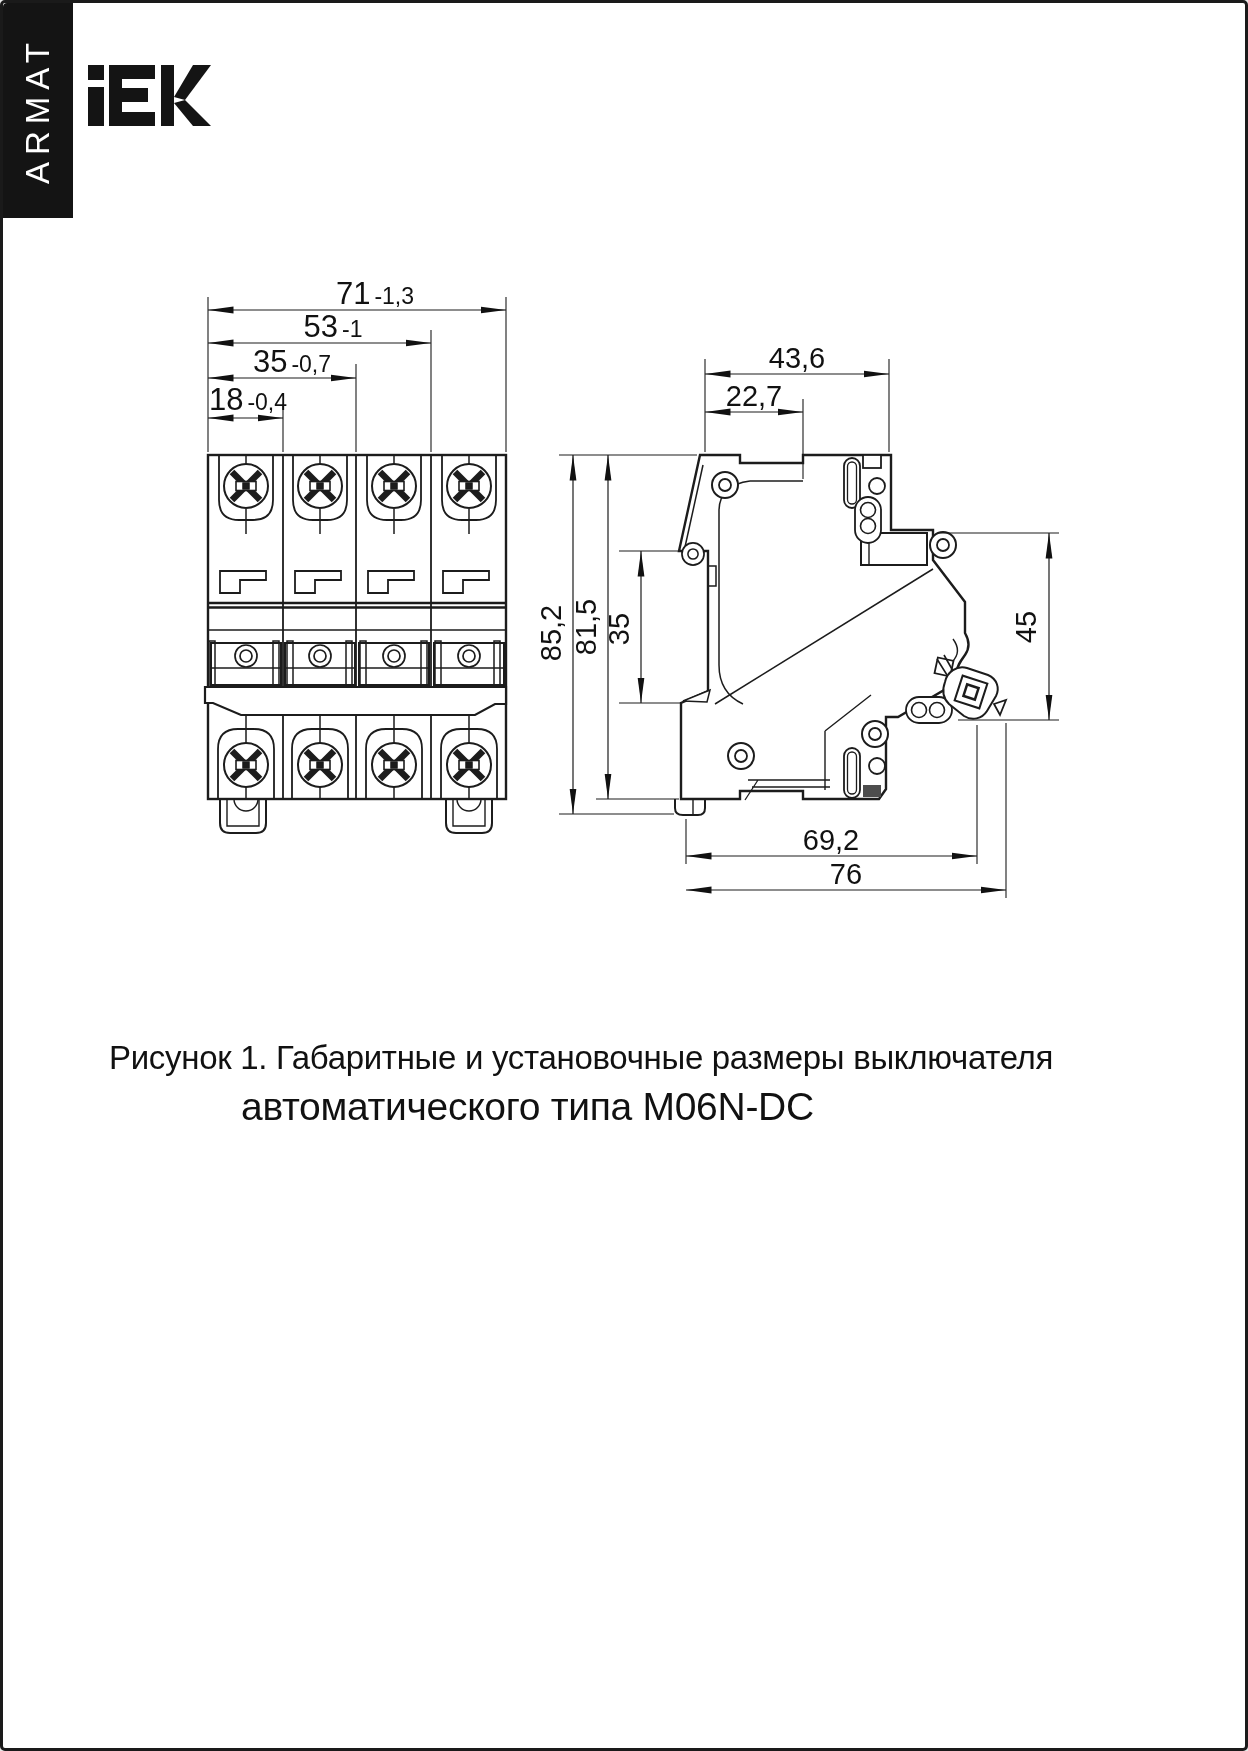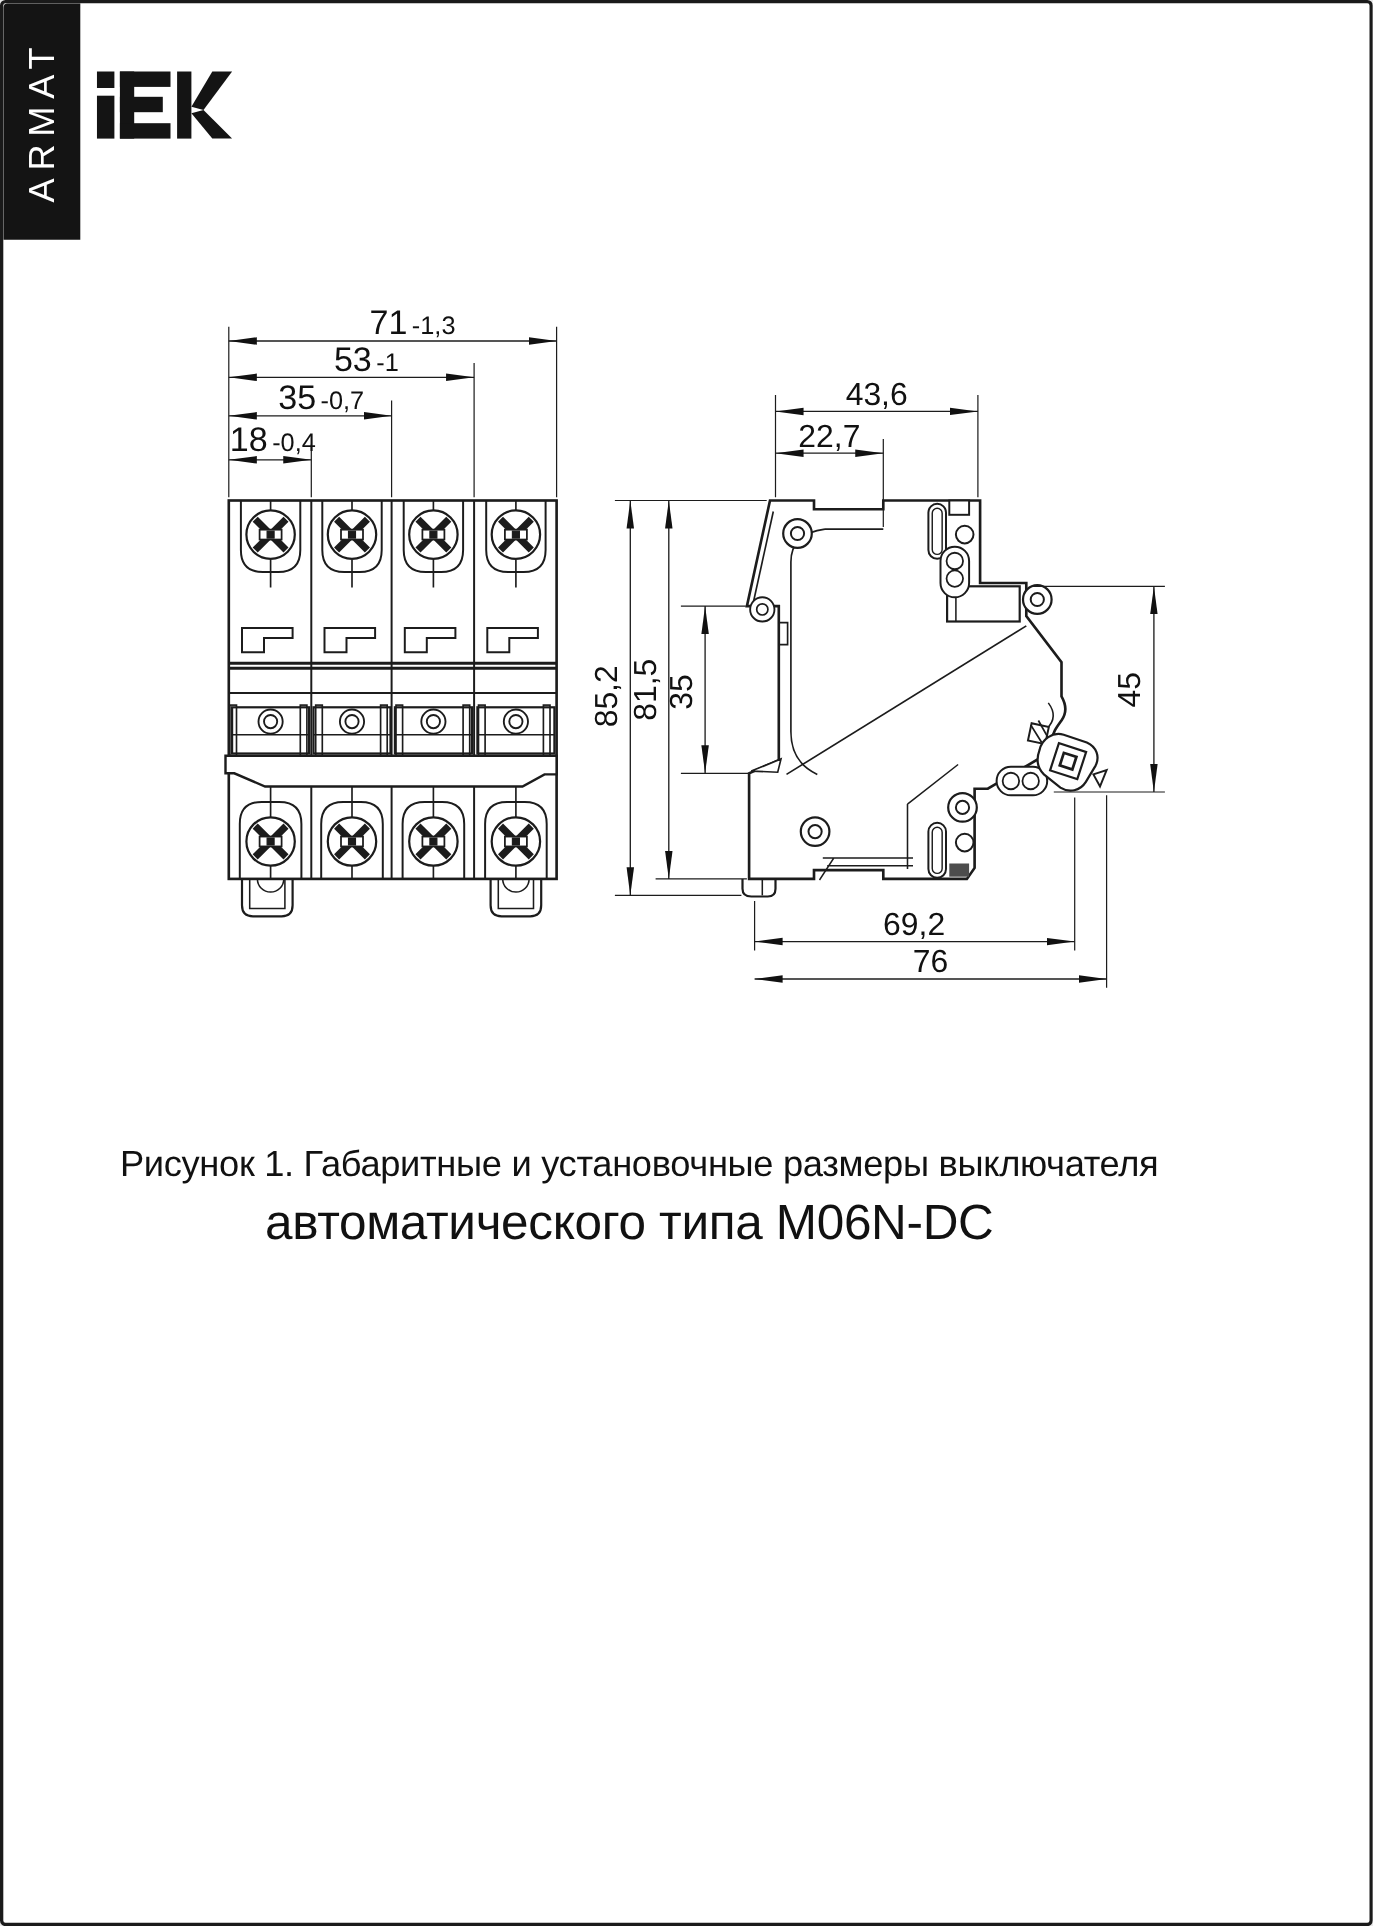--- a/index.html
+++ b/index.html
@@ -19,21 +19,21 @@
     background:#141414;border-radius:4px 0 0 0;
     display:flex;align-items:center;justify-content:center;
   }
   .brandbar span{
     writing-mode:vertical-rl;transform:rotate(180deg);
     color:#fff;font-size:33px;letter-spacing:7px;font-weight:400;
   }
   .logo{position:absolute;left:85px;top:58px;}
   .caption{position:absolute;left:0;top:0;width:100%;}
   .caption .l1{position:absolute;left:75px;top:1036px;font-size:33px;letter-spacing:-0.3px;white-space:nowrap;margin-left:31px;}
-  .caption .l2{position:absolute;left:238px;top:1082px;font-size:45px;letter-spacing:-0.3px;white-space:nowrap;}
+  .caption .l2{position:absolute;left:238px;top:1082px;font-size:39px;letter-spacing:-0.3px;white-space:nowrap;}
   svg text{font-family:"Liberation Sans", sans-serif;fill:#111;}
   .dwg{position:absolute;left:0;top:0;}
 </style>
 </head>
 <body>
 
 <div class="page">
 
   <div class="brandbar">
     <span>ARMAT</span>

